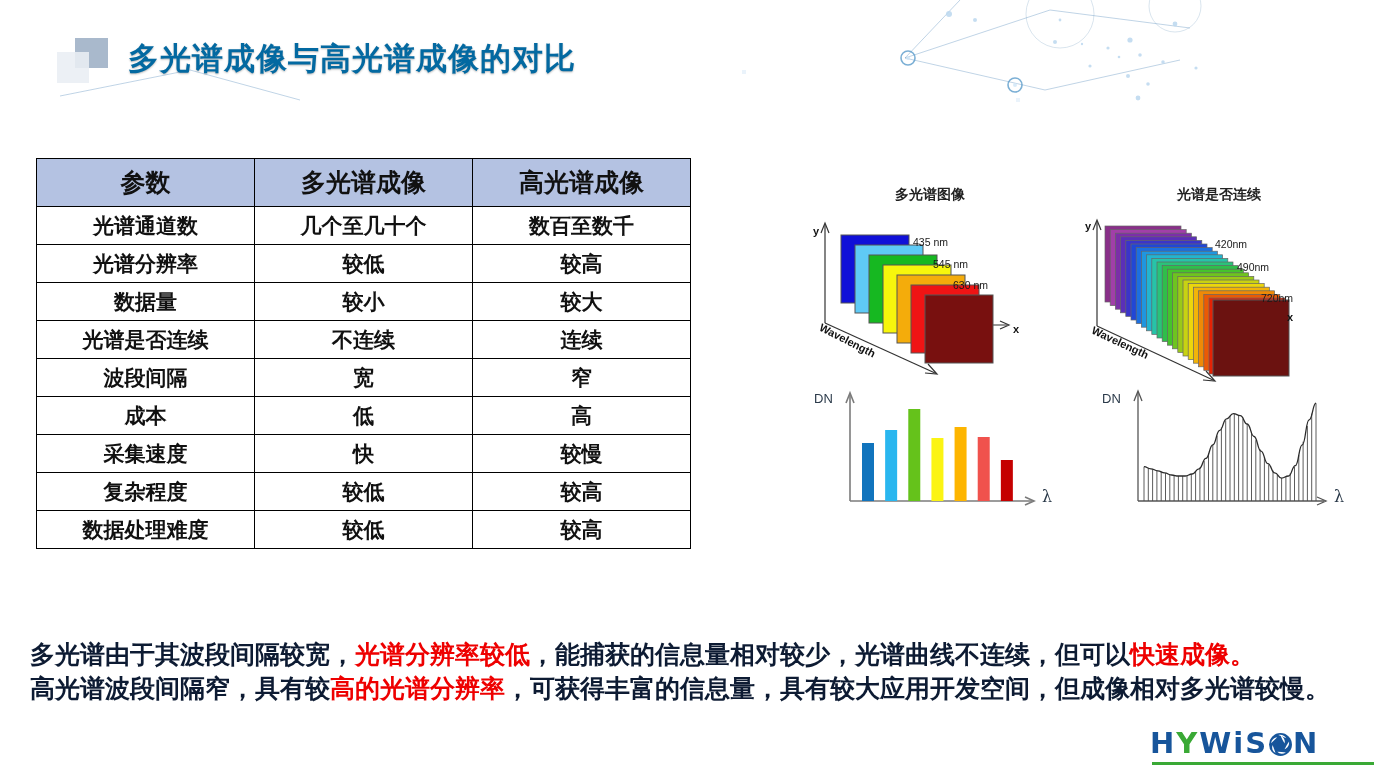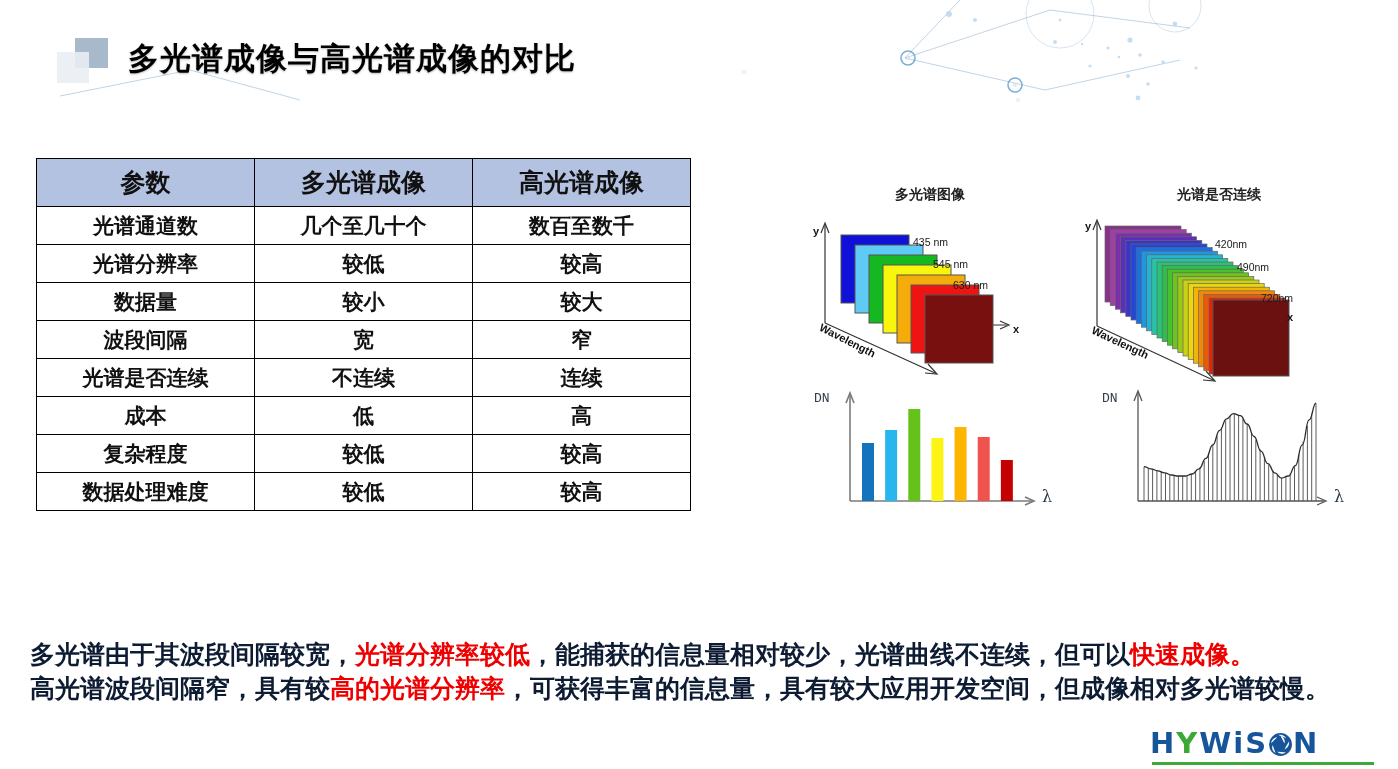--- a/index.html
+++ b/index.html
@@ -24,21 +24,21 @@
   .sq-a {
     position: absolute; left: 18px; top: 0; width: 33px; height: 30px;
     background: #a9b9cc;
   }
   .sq-b {
     position: absolute; left: 0; top: 14px; width: 32px; height: 31px;
     background: rgba(233,238,244,0.88);
   }
   .header-title {
     position: absolute; left: 128px; top: 38px;
-    font-size: 31px; font-weight: bold; color: #000000;
+    font-size: 31px; font-weight: bold; color: #0369a1;
     letter-spacing: 1px;
     text-shadow: 0 1px 2px rgba(0,0,0,0.28);
     white-space: nowrap;
   }
 
   
   .cmp-table {
     position: absolute; left: 36px; top: 158px;
     width: 655px;
     border-collapse: collapse;
@@ -91,21 +91,21 @@
     position: absolute; font-size: 11px; color: #111; font-weight: bold;
     font-family: "Liberation Sans", sans-serif; white-space: nowrap;
   }
 
   
   .plot { position: absolute; }
   .ms-plot { left: 80px; top: 215px; width: 250px; height: 135px; }
   .hs-plot { left: 370px; top: 215px; width: 250px; height: 135px; }
   .dn-label {
     position: absolute; font-size: 13px; color: #2b3a4a;
-    font-family: Liberation Mono, monospace;
+    font-family: Liberation Sans, sans-serif;
   }
   .lam-label {
     position: absolute; font-size: 16px; color: #2b3a4a;
     font-family: "DejaVu Serif", serif;
   }
 
   
   .para {
     position: absolute; left: 30px;
     font-size: 25px; color: #0d1b33; font-weight: bold;
@@ -210,33 +210,38 @@
           <td class="c0">光谱分辨率</td>
           <td class="c1">较低</td>
           <td class="c2 hl-green">较高</td>
         </tr>
         <tr>
           <td class="c0">数据量</td>
           <td class="c1">较小</td>
           <td class="c2">较大</td>
         </tr>
         <tr>
+          <td class="c0">光谱是否连续</td>
+          <td class="c1">不连续</td>
+          <td class="c2 hl-green">连续</td>
+        </tr>
+        <tr>
           <td class="c0">波段间隔</td>
           <td class="c1">宽</td>
           <td class="c2">窄</td>
         </tr>
         <tr>
-          <td class="c0">光谱是否连续</td>
-          <td class="c1">不连续</td>
-          <td class="c2 hl-green">连续</td>
-        </tr>
-        <tr>
           <td class="c0">成本</td>
           <td class="c1 hl-green">低</td>
           <td class="c2">高</td>
+        </tr>
+        <tr>
+          <td class="c0">采集速度</td>
+          <td class="c1 hl-green">快</td>
+          <td class="c2">较慢</td>
         </tr>
         <tr>
           <td class="c0">复杂程度</td>
           <td class="c1">较低</td>
           <td class="c2">较高</td>
         </tr>
         <tr>
           <td class="c0">数据处理难度</td>
           <td class="c1">较低</td>
           <td class="c2">较高</td>

